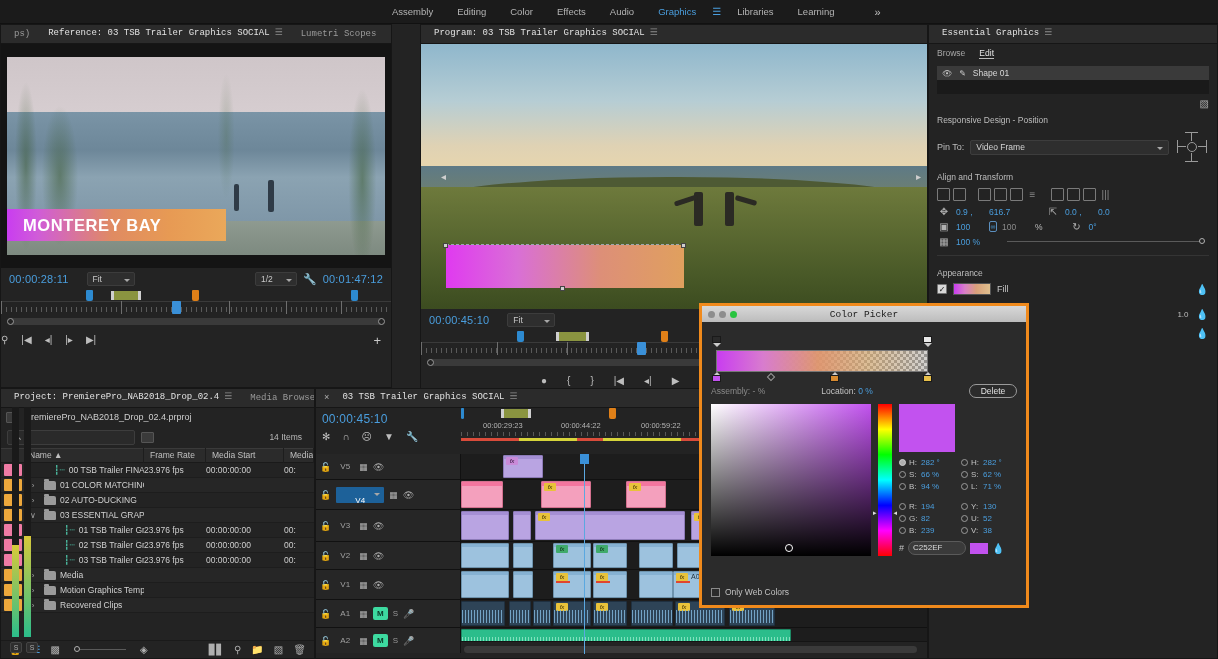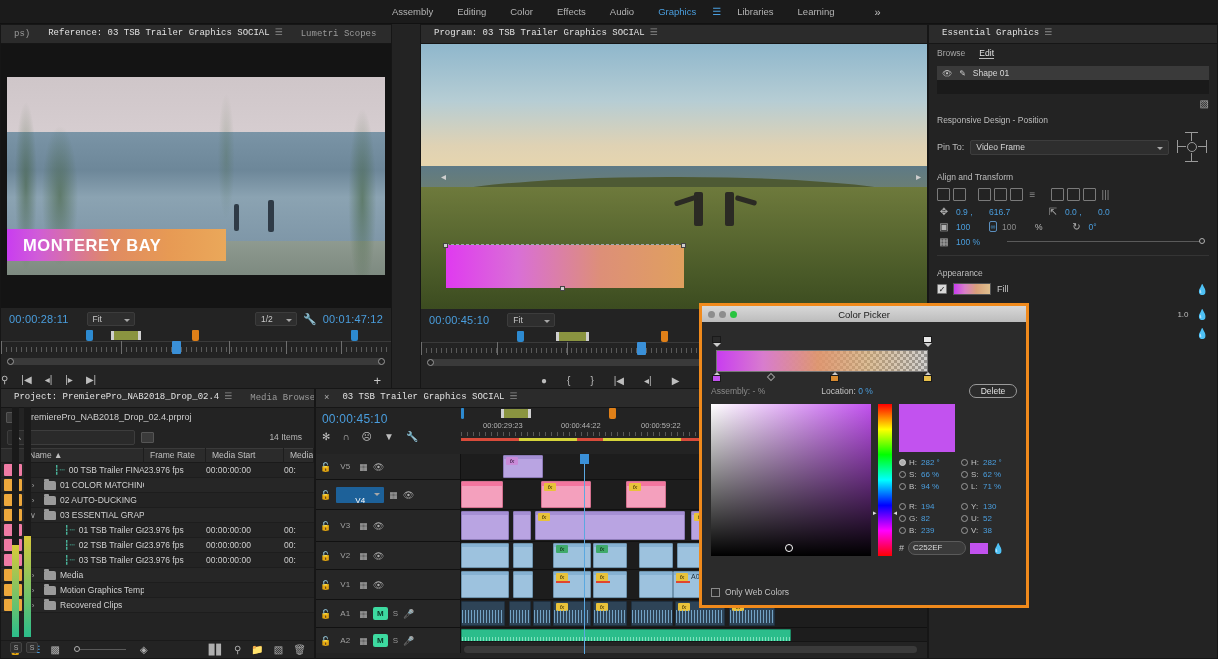--- a/index.html
+++ b/index.html
@@ -22,21 +22,21 @@
   
   .panel{position:absolute;background:#232323;border:1px solid #161616;}
   .ptabs{height:19px;background:#2b2b2b;display:flex;align-items:center;
          border-bottom:1px solid #161616;padding-left:4px;overflow:hidden;font-family:Liberation Mono, monospace;}
   .ptab{font-size:9px;color:#9a9a9a;padding:0 9px;line-height:19px;white-space:nowrap;}
   .ptab.active{color:#e2e2e2;border-bottom:1.5px solid #bbb;}
   .ptab .hm{color:#8d8d8d;margin-left:5px;font-size:9px;}
 
   
   #refmon{left:0;top:24px;width:392px;height:364px;}
-  .mon-stage{background:#141414;width:100%;height:264px;display:flex;align-items:center;justify-content:center;}
+  .mon-stage{background:#141414;width:100%;height:224px;display:flex;align-items:center;justify-content:center;}
   .ref-img{position:relative;width:378px;height:198px;overflow:hidden;background:#6d7f8e;}
   .ref-sky{position:absolute;left:0;top:0;width:100%;height:28%;
     background:linear-gradient(#cfc6c9,#d6cdd0);}
   .ref-sea{position:absolute;left:0;top:28%;width:100%;height:55%;
     background:linear-gradient(180deg,#7a94a6 0%,#6d8799 35%,#8ba3b2 60%,#7f97a8 100%);}
   .ref-sand{position:absolute;left:0;bottom:0;width:100%;height:17%;
     background:linear-gradient(#8e9a90,#7d8a80);}
   .ref-grass{position:absolute;left:0;top:0;width:100%;height:100%;
     background:
      radial-gradient(ellipse 26px 100px at 14% 60%, rgba(60,90,50,.55), transparent 70%),
@@ -202,21 +202,21 @@
   .slider b{position:absolute;right:0;top:-3px;width:6px;height:6px;border-radius:50%;border:1px solid #b0b0b0;background:#232323;}
   .chk{width:10px;height:10px;border:1px solid #777;background:#d8d8d8;color:#111;font-size:8px;
     text-align:center;line-height:9px;border-radius:1px;}
   .fillsw{width:38px;height:12px;background:linear-gradient(90deg,#c93df0,#d87fc8 30%,#d9a07a 62%,#e0c08e 100%);border:1px solid #555;}
   .eyed{color:#c0c0c0;font-size:10px;margin-left:auto;}
 
   
   #cp{position:absolute;left:699px;top:303px;width:330px;height:305px;background:#2b2b2b;
       border:3px solid #f08a1c;z-index:50;}
   .cp-title{height:16px;background:linear-gradient(#d8d8d8,#bcbcbc);display:flex;align-items:center;justify-content:center;
-     color:#1b1b1b;font-size:9.5px;position:relative;}
+     color:#1b1b1b;font-size:9.5px;position:relative;font-family:Liberation Mono, monospace;}
   .cpdots{position:absolute;left:6px;display:flex;gap:4px;}
   .cpdot{width:7px;height:7px;border-radius:50%;background:#8d8d8d;}
   .cpdot.g{background:#29c440;}
   .cp-body{padding:7px 9px;}
   .cp-top{display:flex;align-items:flex-start;gap:8px;}
   .cpsel{width:175px;height:16px;background:#343434;border:1px solid #474747;border-radius:2px;color:#d8d8d8;
      font-size:8.5px;line-height:14px;padding-left:5px;position:relative;}
   .cpsel:after{content:'';position:absolute;right:6px;top:6px;border-left:3px solid transparent;border-right:3px solid transparent;border-top:3.5px solid #a8a8a8;}
   .cpbtn{width:74px;height:14px;border:1px solid #9a9a9a;border-radius:8px;color:#e2e2e2;font-size:8.5px;
      display:flex;align-items:center;justify-content:center;background:#2e2e2e;margin-bottom:4px;}

